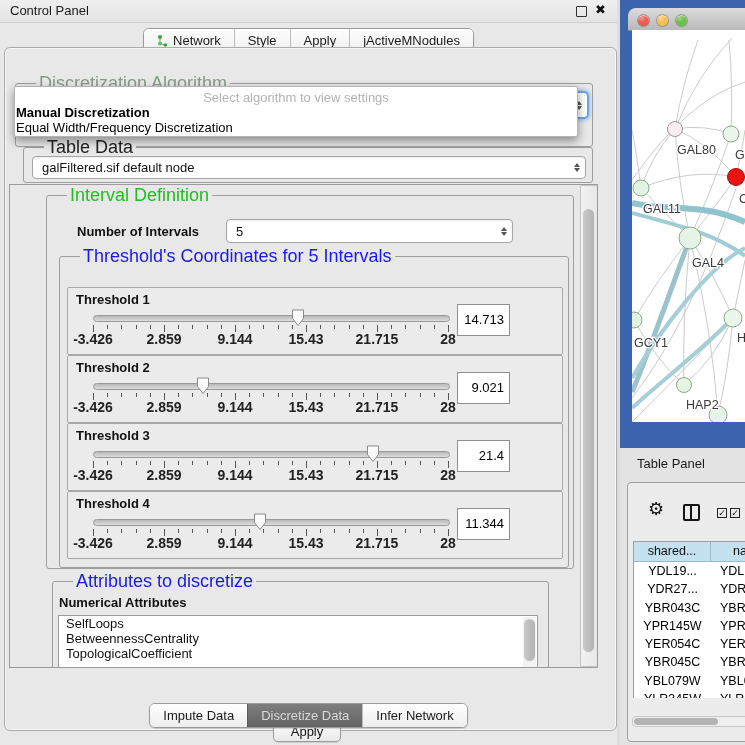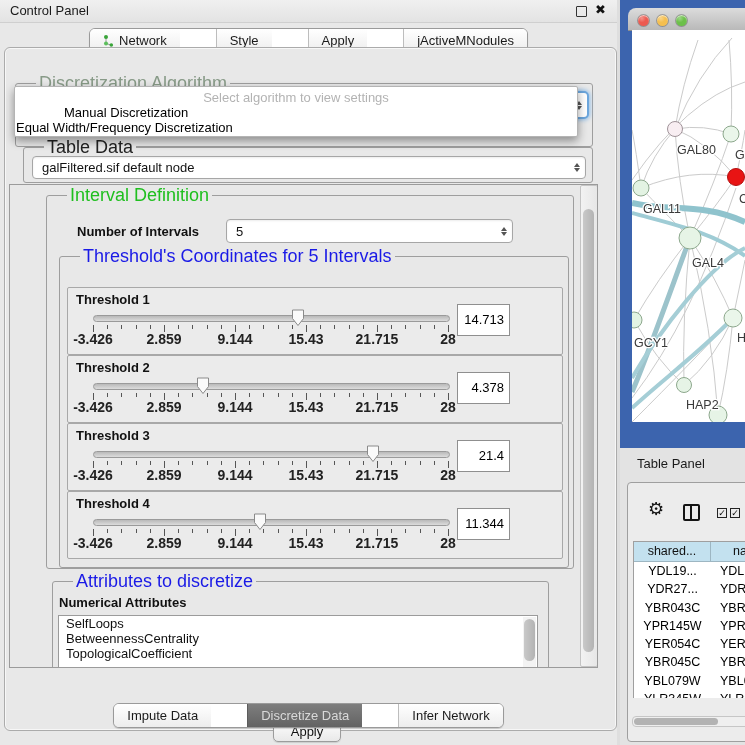--- a/index.html
+++ b/index.html
@@ -9,21 +9,21 @@
   
   #control-panel{position:absolute;left:0;top:0;width:617px;height:745px;background:#e8e8e8;}
   #cp-titlebar{position:absolute;left:0;top:0;width:617px;height:22px;background:linear-gradient(#f0f0f0,#e3e3e3);border-bottom:1px solid #cfcfcf;}
   #cp-title{position:absolute;left:10px;top:3px;font-size:13px;color:#1a1a1a;}
   #cp-float{position:absolute;left:576px;top:6px;width:9px;height:9px;border:1.5px solid #333;border-radius:1px;cursor:default;}
   #cp-close{position:absolute;left:595px;top:2px;font-size:13px;font-weight:bold;color:#111;font-family:"DejaVu Sans",sans-serif;}
 
   .seg-row{position:absolute;left:0;width:617px;display:flex;justify-content:center;}
   .segmented{display:inline-flex;border:1px solid #9a9a9a;border-radius:6px;overflow:hidden;background:#fff;box-shadow:0 1px 1px rgba(0,0,0,.15);}
   .seg{display:flex;align-items:center;gap:5px;padding:4px 13px;font-size:13px;color:#1a1a1a;background:linear-gradient(#ffffff,#ededed);cursor:default;}
-  .seg + .seg{border-left:1px solid #bdbdbd;margin-left:36px;}
+  .seg + .seg{border-left:1px solid #bdbdbd;}
   .seg.sel{background:linear-gradient(#7e7e7e,#636363);color:#d9d9d9;border-left:1px solid #5c5c5c;}
   #top-tabs-row{top:28px;}
   #bottom-tabs-row{top:703px;}
 
   #main-panel{position:absolute;left:4px;top:47px;width:611px;height:682px;border:1px solid #ababab;border-radius:6px;background:#e8e8e8;box-shadow:inset 0 0 0 1px rgba(255,255,255,.65);}
 
   .groupbox{position:absolute;border:1px solid #9e9e9e;border-radius:3px;}
   .grouptitle{position:absolute;top:-8px;left:20px;background:#e8e8e8;padding:0 3px;font-size:18px;line-height:15px;white-space:nowrap;}
 
   
@@ -32,21 +32,21 @@
   .stepper{width:16px;display:flex;flex-direction:column;align-items:center;justify-content:center;gap:1px;}
   .stepper i{display:block;width:0;height:0;border-left:3.5px solid transparent;border-right:3.5px solid transparent;}
   .stepper i.up{border-bottom:4px solid #555;}
   .stepper i.dn{border-top:4px solid #555;}
   #combo-algorithm{left:24px;top:90px;width:560px;height:24px;border:2px solid #6ca6dc;box-shadow:0 0 4px 1px #8ebde9;border-radius:5px;}
 
   
   #algo-popup{position:absolute;left:14px;top:86px;width:564px;height:51px;background:#fff;border:1px solid #b4b4b4;border-radius:2px;box-shadow:0 4px 10px rgba(0,0,0,.4);z-index:60;padding-top:3px;box-sizing:border-box;}
   #algo-popup .ph{font-size:13px;color:#b3b3b3;text-align:center;height:15px;line-height:15px;}
   #algo-popup .item{font-size:13px;color:#000;height:15px;line-height:15px;padding-left:1px;white-space:nowrap;}
-  #algo-popup .item.first{font-weight:normal;margin-left:48px;}
+  #algo-popup .item.first{font-weight:bold;}
 
   
   #viewport{position:absolute;left:8px;top:183px;width:587px;height:482px;border:1px solid #9b9b9b;overflow:hidden;background:#e8e8e8;}
   .vscroll{position:absolute;background:linear-gradient(90deg,#f2f2f2,#e7e7e7);border:1px solid #c3c3c3;border-radius:2px;}
   .vthumb{position:absolute;background:linear-gradient(90deg,#c9c9c9,#b3b3b3);border-radius:7px;}
 
   
   .thr-panel{position:absolute;left:7px;width:494px;height:66px;border:1px solid #a8a8a8;border-radius:2px;background:#ebebeb;}
   .thr-label{position:absolute;left:8px;top:4px;font-size:13px;font-weight:bold;color:#111;}
   .track{position:absolute;left:25px;top:27px;width:355px;height:5px;border:1px solid #9a9a9a;border-radius:4px;background:linear-gradient(#b9b9b9,#dcdcdc);}
@@ -238,21 +238,21 @@
                   <div class="tick" style="left: 380px; top: 37px; height: 7px;"></div>
                   <div class="ticklabel" style="left: 0px;">-3.426</div>
                   <div class="ticklabel" style="left: 71px;">2.859</div>
                   <div class="ticklabel" style="left: 142px;">9.144</div>
                   <div class="ticklabel" style="left: 213px;">15.43</div>
                   <div class="ticklabel" style="left: 284px;">21.715</div>
                   <div class="ticklabel" style="left: 355px;">28</div>
                   <div class="handle" style="left: 128.049px;"><svg width="14" height="18" viewBox="0 0 14 18">
                       <path d="M1.5,1 h11 v8.5 l-5.5,7 l-5.5,-7 z" fill="#fafafa" stroke="#8a8a8a" stroke-width="1"></path>
                     </svg></div>
-                  <div class="valuebox">4.378</div>
+                  <div class="valuebox">9.021</div>
                 </div>
                 <div class="thr-panel" style="top: 166px;">
                   <div class="thr-label">Threshold 3</div>
                   <div class="track"></div>
                   <div class="tick" style="left: 25px; top: 37px; height: 7px;"></div>
                   <div class="tick" style="left: 39.2px; top: 37px; height: 4px;"></div>
                   <div class="tick" style="left: 53.4px; top: 37px; height: 4px;"></div>
                   <div class="tick" style="left: 67.6px; top: 37px; height: 4px;"></div>
                   <div class="tick" style="left: 81.8px; top: 37px; height: 4px;"></div>
                   <div class="tick" style="left: 96px; top: 37px; height: 7px;"></div>

